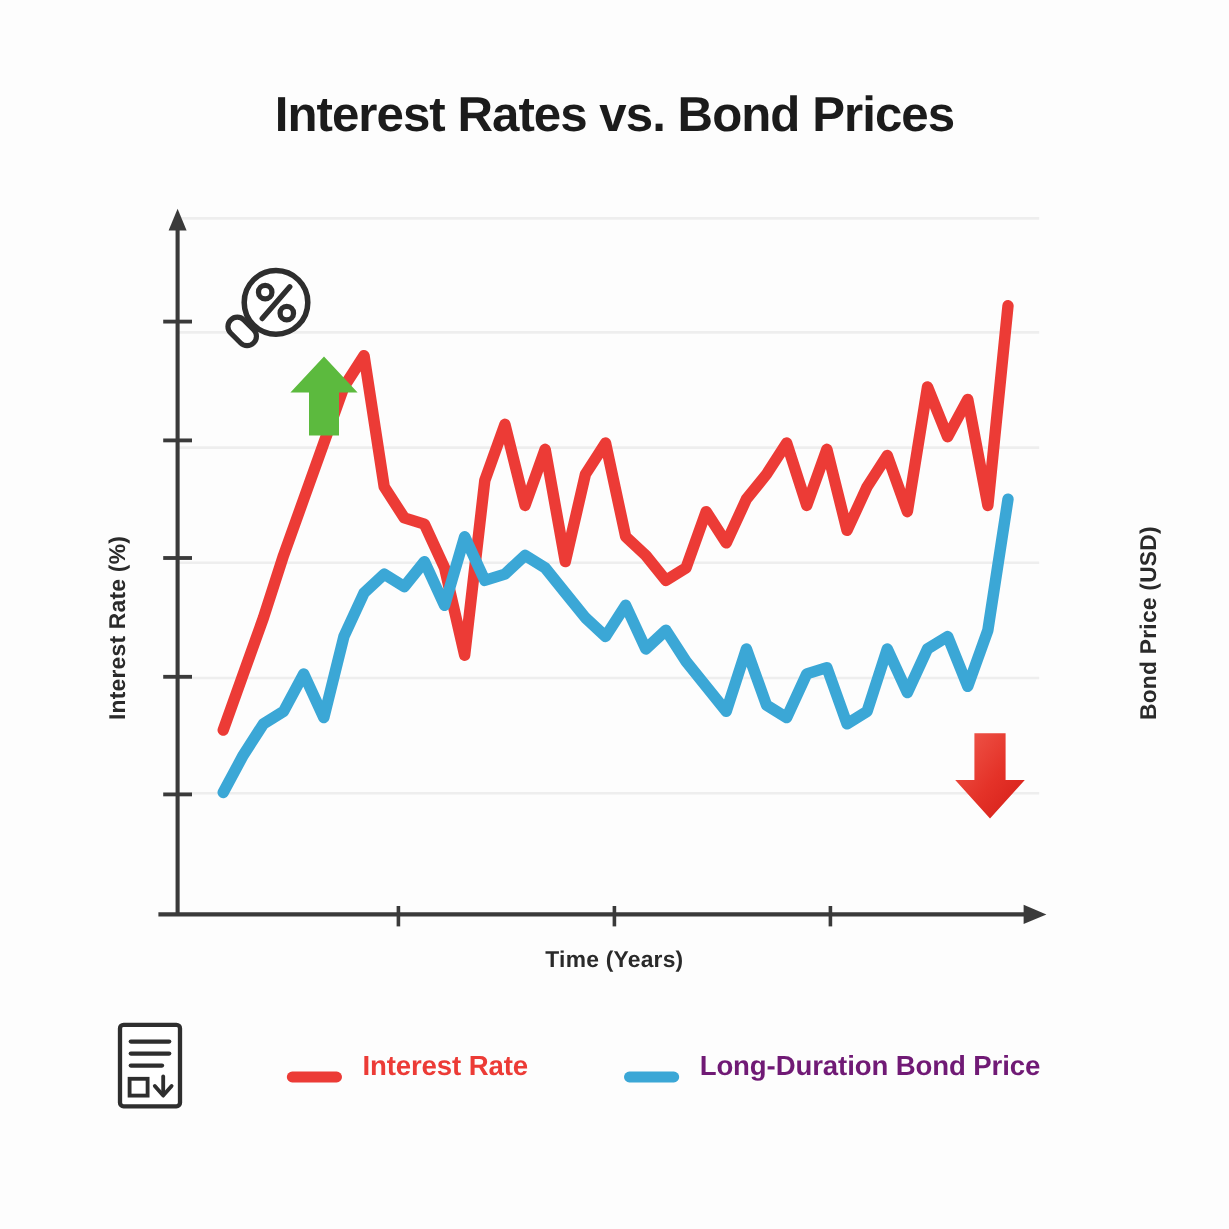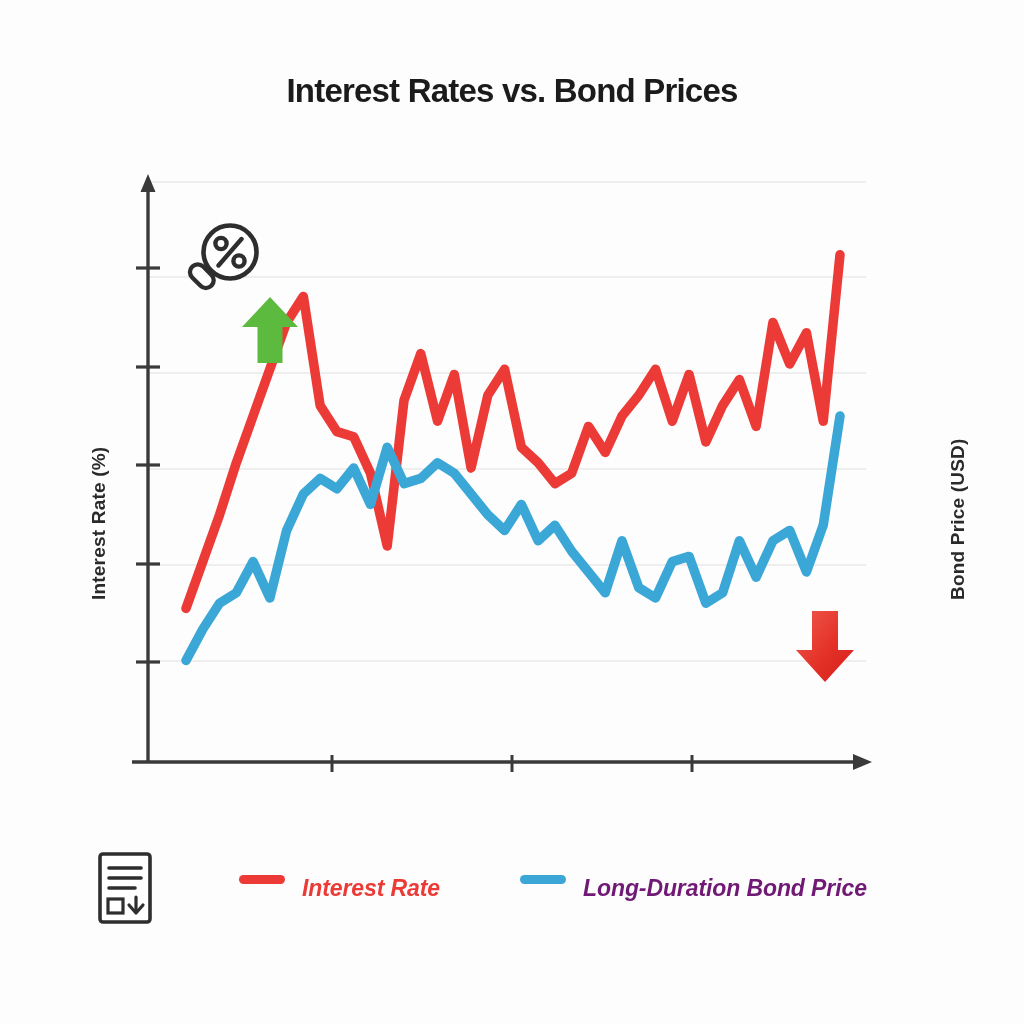--- a/index.html
+++ b/index.html
@@ -15,21 +15,21 @@
     width: 1024px; height: 1024px;
     background: #fdfdfd;
   }
 
   
   #chart-title {
     position: absolute;
     left: 0; top: 72px;
     width: 1024px;
     text-align: center;
-    font-size: 33px;
+    font-size: 41px;
     font-weight: 700;
     letter-spacing: -0.8px;
     color: #1b1b1b;
     font-family: "Liberation Sans", sans-serif;
     white-space: nowrap;
   }
 
   
   .axis-title {
     position: absolute;
@@ -91,23 +91,22 @@
     align-items: center;
     justify-content: flex-start;
     padding-left: 97px;
   }
   #legend-doc-icon {
     width: 56px; height: 74px;
     flex: 0 0 auto;
   }
   .legend-entry {
     display: flex;
-    align-items: flex-start;
+    align-items: flex-end;
     flex: 0 0 auto;
-    font-style: italic;
   }
   #legend-entry-interest-rate { margin-left: 86px; }
   #legend-entry-bond-price { margin-left: 80px; }
   .legend-swatch {
     width: 46px; height: 9px;
     border-radius: 5px;
     flex: 0 0 auto;
   }
   .legend-label {
     margin-left: 17px;
@@ -119,20 +118,21 @@
 </style>
 </head>
 <body>
 
 <div id="root">
 
   <div id="chart-title">Interest Rates vs. Bond Prices</div>
 
   <div class="axis-title" id="y-axis-left-title">Interest Rate (%)</div>
   <div class="axis-title" id="y-axis-right-title">Bond Price (USD)</div>
+  <div class="axis-title" id="x-axis-title">Time (Years)</div>
 
   <svg id="plot-svg" viewBox="0 0 1024 1024" preserveAspectRatio="none">
     <defs>
       <linearGradient id="redArrowGrad" x1="0" y1="0" x2="1" y2="1">
         <stop offset="0%" stop-color="#f05a4e"></stop>
         <stop offset="55%" stop-color="#e43228"></stop>
         <stop offset="100%" stop-color="#d41d18"></stop>
       </linearGradient>
     </defs>
 

